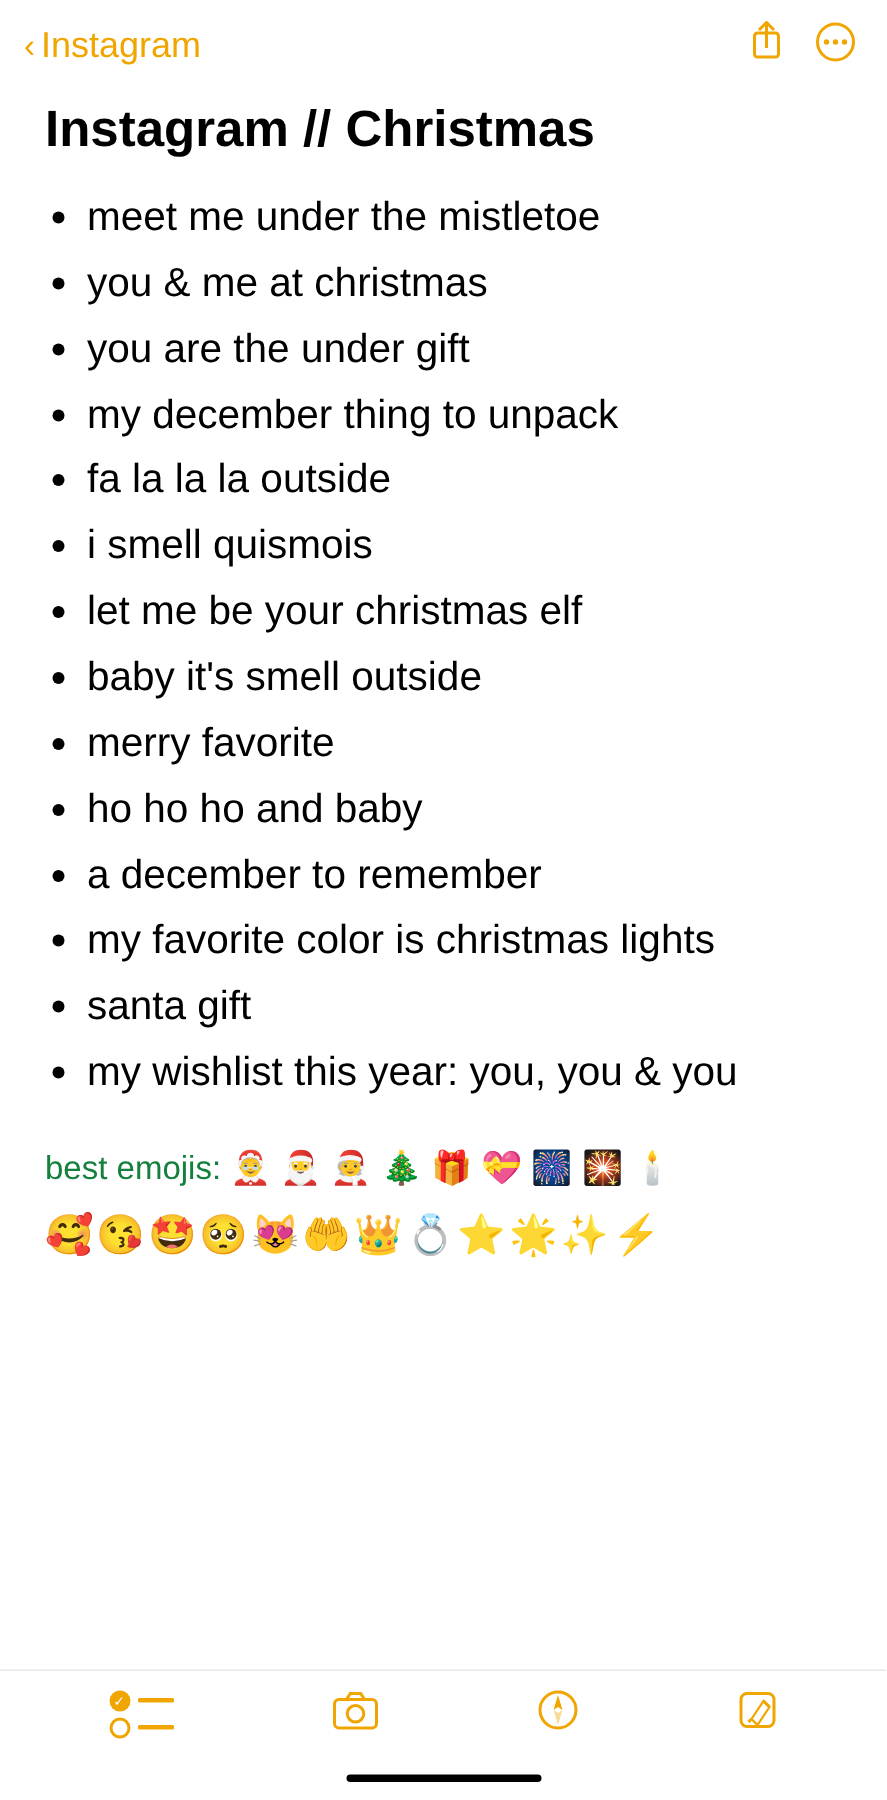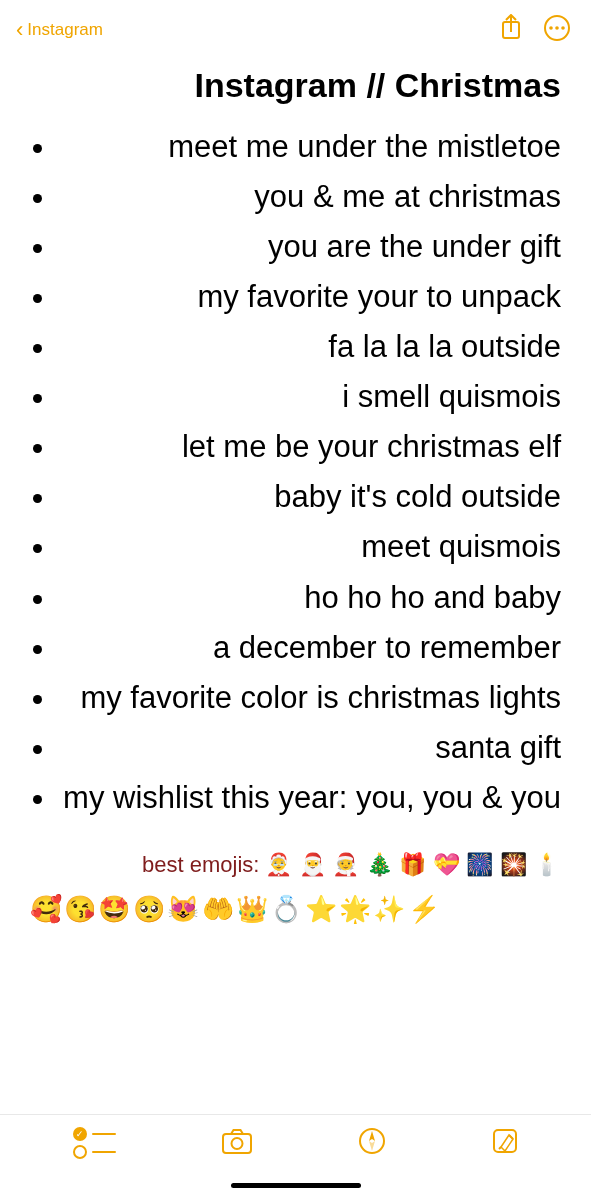--- a/index.html
+++ b/index.html
@@ -31,21 +31,21 @@
 
     .back-chevron {
       color: #f0a500;
       font-size: 22px;
       font-weight: 300;
       line-height: 1;
     }
 
     .instagram-label {
       color: #f0a500;
-      font-size: 17px;
+      font-size: 24px;
       font-weight: 400;
     }
 
     .top-bar-right {
       display: flex;
       align-items: center;
       gap: 20px;
     }
 
     .icon-btn {
@@ -56,49 +56,48 @@
       border: none;
       padding: 0;
       line-height: 1;
     }
 
     
     .content {
       flex: 1;
       padding: 10px 30px 20px 30px;
       overflow-y: auto;
-      text-align: right;
     }
 
     .page-title {
       font-size: 34px;
       font-weight: 800;
       color: #000000;
       margin-bottom: 18px;
       line-height: 1.15;
     }
 
     .bullet-list {
       list-style: disc;
       padding-left: 28px;
       margin-bottom: 24px;
     }
 
     .bullet-list li {
-      font-size: 31px;
+      font-size: 27px;
       font-weight: 400;
       color: #000000;
       line-height: 1.55;
       margin-bottom: 2px;
     }
 
     .emojis-section {
       margin-top: 10px;
       font-size: 22px;
-      color: #7f1d1d;
+      color: #15803d;
       line-height: 1.7;
     }
 
     .emojis-section .emoji-line {
       display: flex;
       flex-wrap: wrap;
       align-items: center;
       gap: 2px;
       margin-top: 4px;
     }
@@ -207,26 +206,26 @@
 </div>
 
 <div class="content">
   <h1 class="page-title">Instagram // Christmas</h1>
 
   <ul class="bullet-list">
 
   <li>meet me under the mistletoe</li>
       <li>you &amp; me at christmas</li>
       <li>you are the under gift</li>
-      <li>my favorite your to unpack</li>
+      <li>my december thing to unpack</li>
       <li>fa la la la outside</li>
       <li>i smell quismois</li>
       <li>let me be your christmas elf</li>
-      <li>baby it's cold outside</li>
-      <li>meet quismois</li>
+      <li>baby it's smell outside</li>
+      <li>merry favorite</li>
       <li>ho ho ho and baby</li>
       <li>a december to remember</li>
       <li>my favorite color is christmas lights</li>
       <li>santa gift</li>
       <li>my wishlist this year: you, you &amp; you</li>
     </ul>
 
   <div class="emojis-section">
     <span class="emojis-label">best emojis:</span>
     <span> 🤶 🎅 🧑‍🎄 🎄 🎁 💝 🎆 🎇 🕯️</span>

